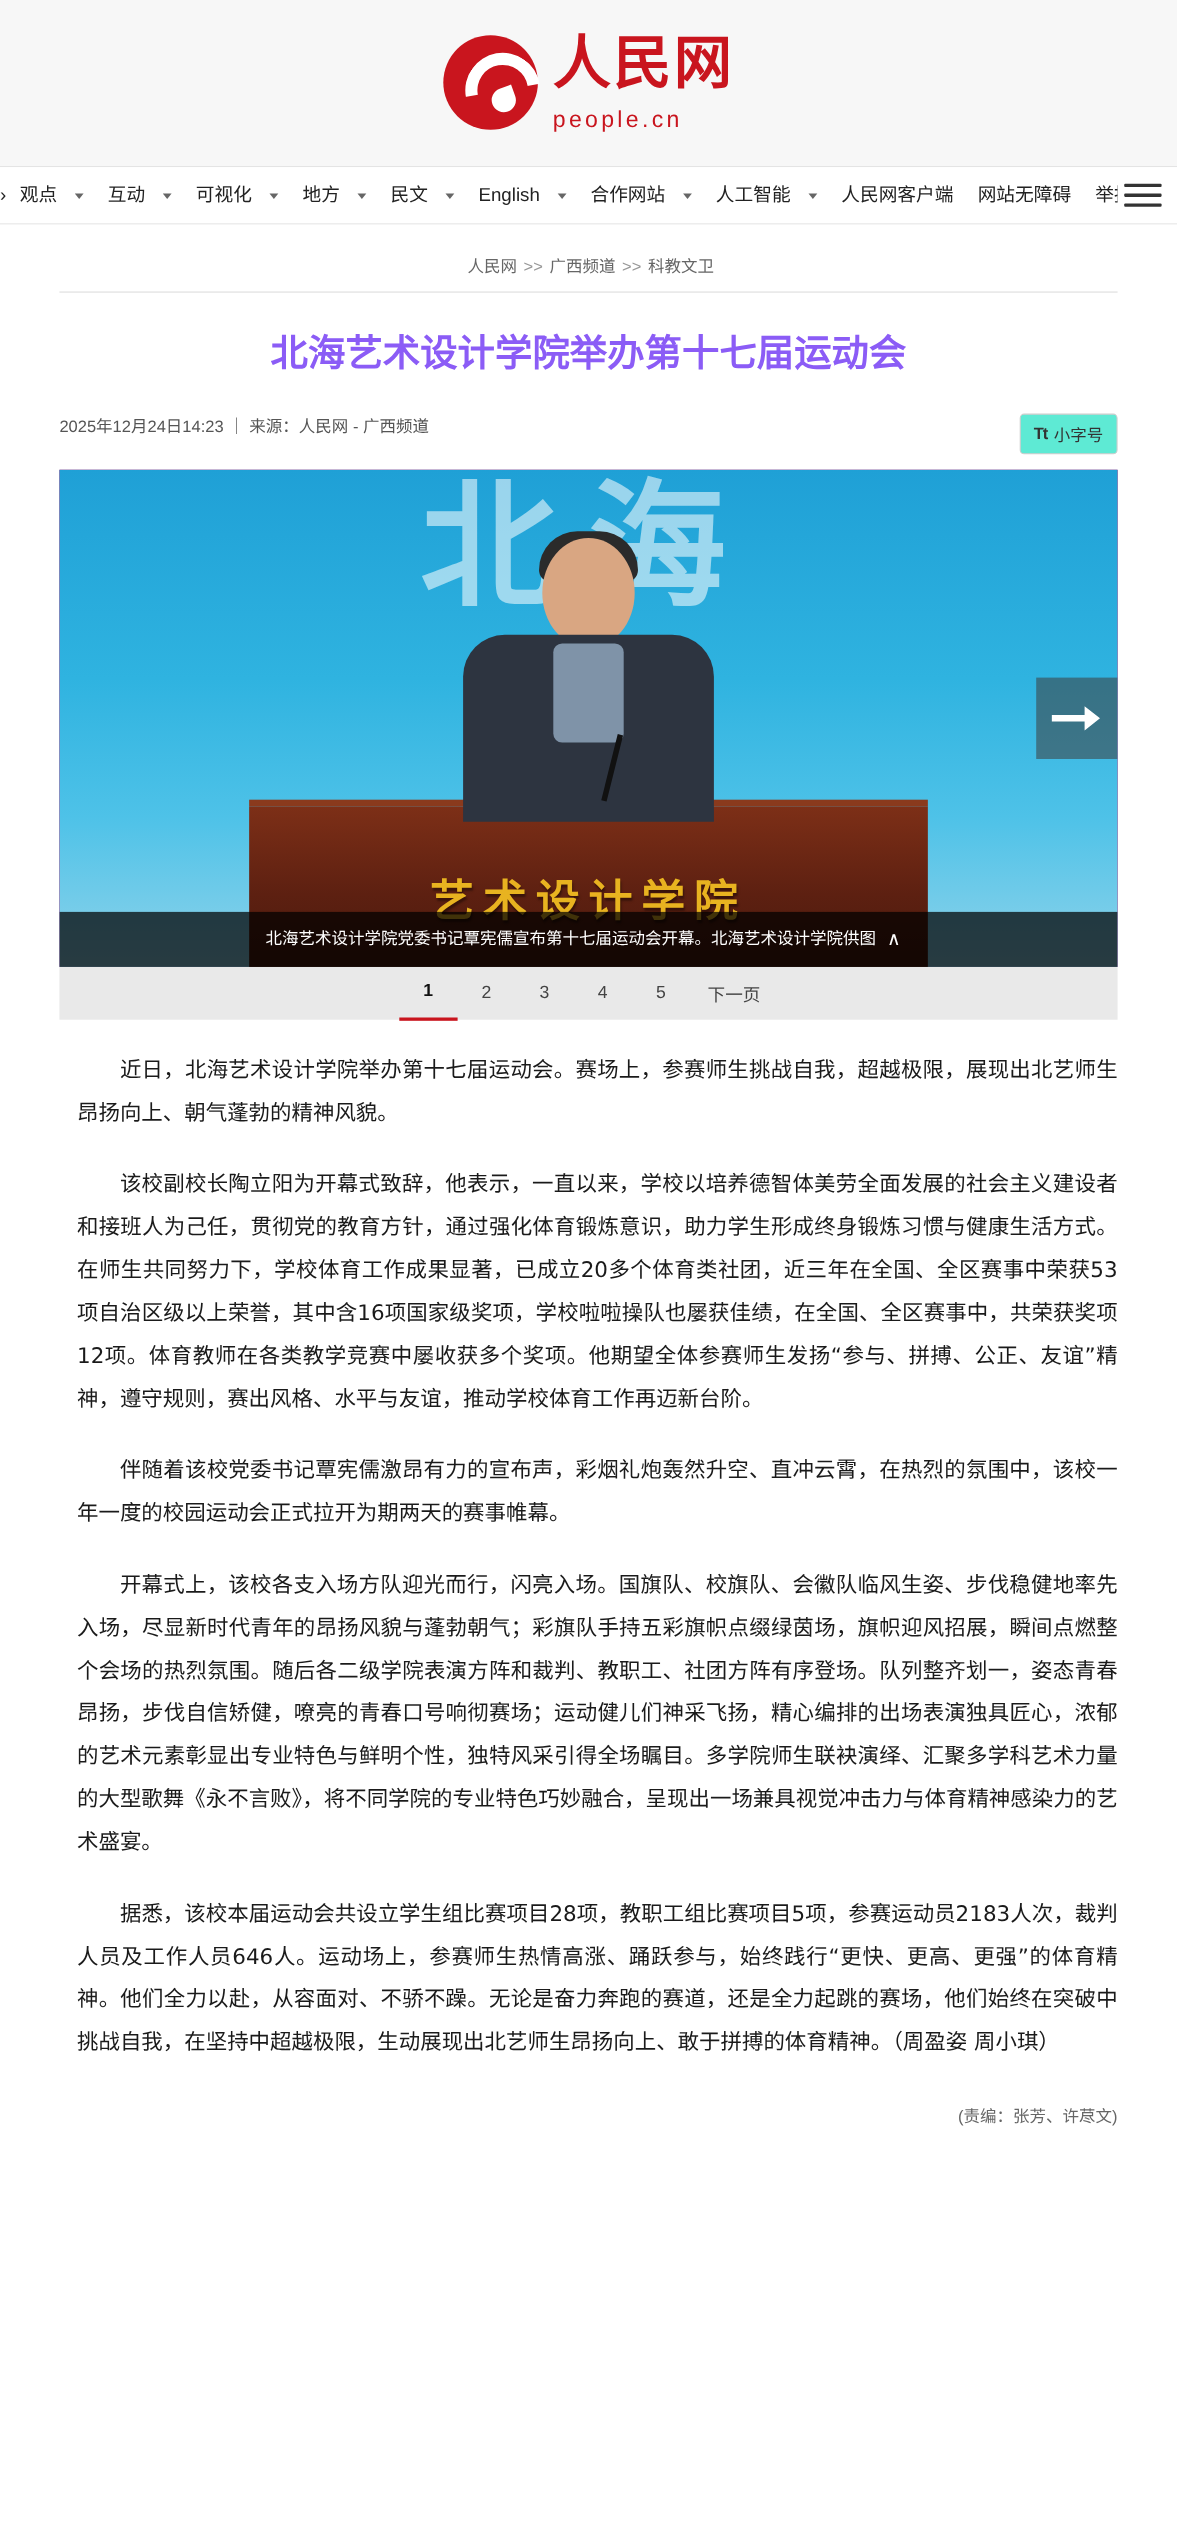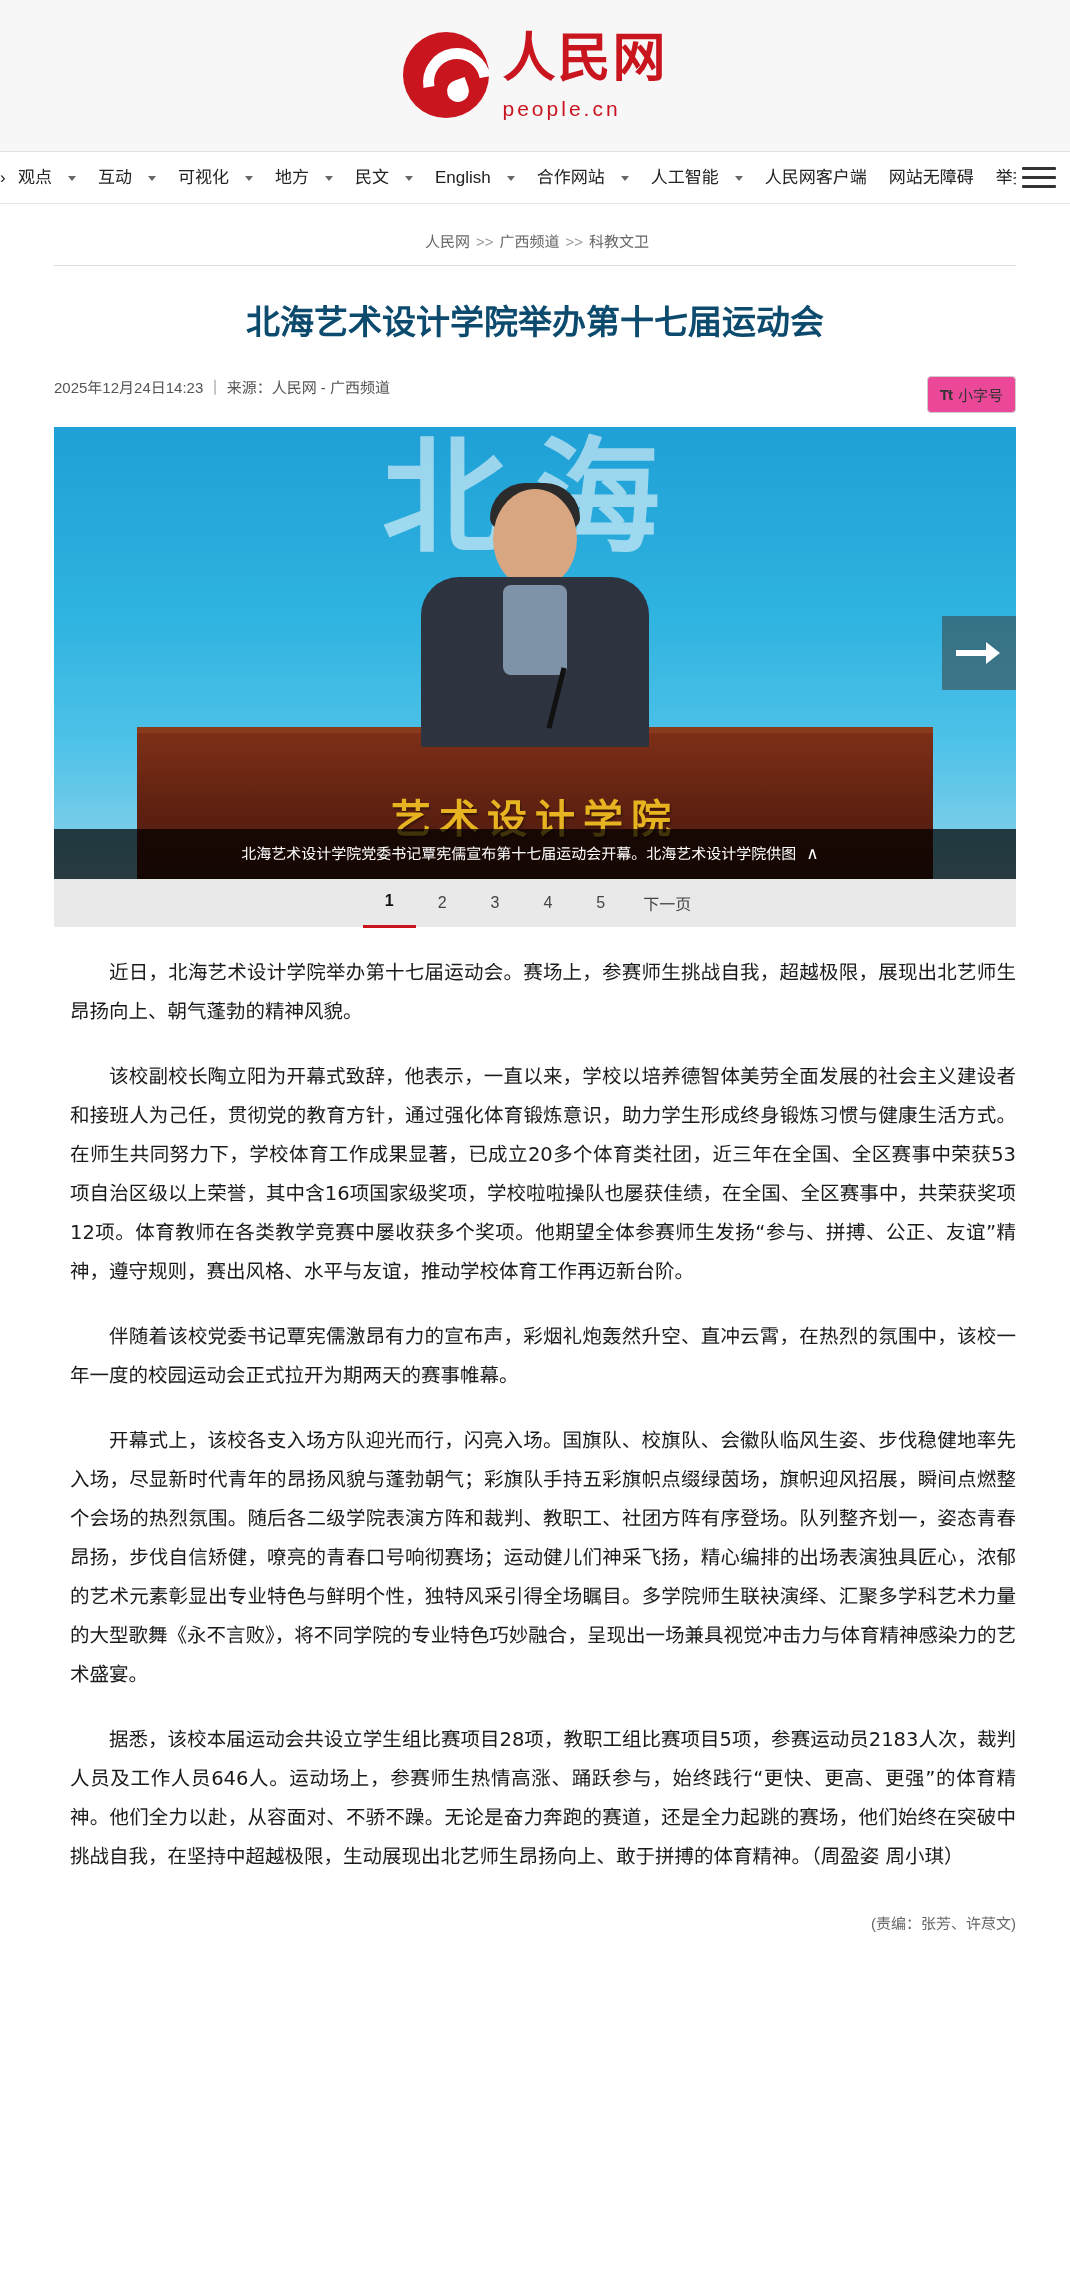--- a/index.html
+++ b/index.html
@@ -152,40 +152,40 @@
     color: #666666;
     text-decoration: none;
     cursor: pointer;
   }
   .breadcrumb .sep { margin: 0 6px; color: #999999; }
 
   
   .article-title {
     font-size: 34px;
     font-weight: bold;
-    color: #0c4a6e;
+    color: #8b5cf6;
     text-align: center;
     margin: 34px 0 0 0;
     line-height: 1.35;
     font-family: "DejaVu Sans", "Liberation Sans", sans-serif;
   }
 
   .meta-row {
     display: flex;
     align-items: flex-start;
     justify-content: space-between;
     margin: 30px 0 14px 0;
   }
   .meta-left {
     font-size: 15px;
     color: #555555;
   }
   .font-size-btn {
     border: 1px solid #cccccc;
-    background: #ec4899;
+    background: #5eead4;
     border-radius: 4px;
     font-size: 15px;
     color: #333333;
     padding: 7px 12px;
     display: inline-flex;
     align-items: center;
     gap: 6px;
     cursor: pointer;
   }
   .tt-icon {
@@ -216,21 +216,21 @@
     letter-spacing: 28px;
     font-family: "DejaVu Sans", "Liberation Sans", sans-serif;
     line-height: 1;
     user-select: none;
   }
   .podium {
     position: absolute;
     left: 50%;
     transform: translateX(-50%);
     bottom: 0;
-    width: 796px;
+    width: 617px;
     height: 152px;
     background: linear-gradient(180deg,#7d2f17 0%, #5d2011 55%, #4a1a0d 100%);
     border-top: 6px solid #8a3a1d;
   }
   .podium-gold {
     position: absolute;
     bottom: 34px;
     left: 0; right: 0;
     text-align: center;
     color: #e8b320;

